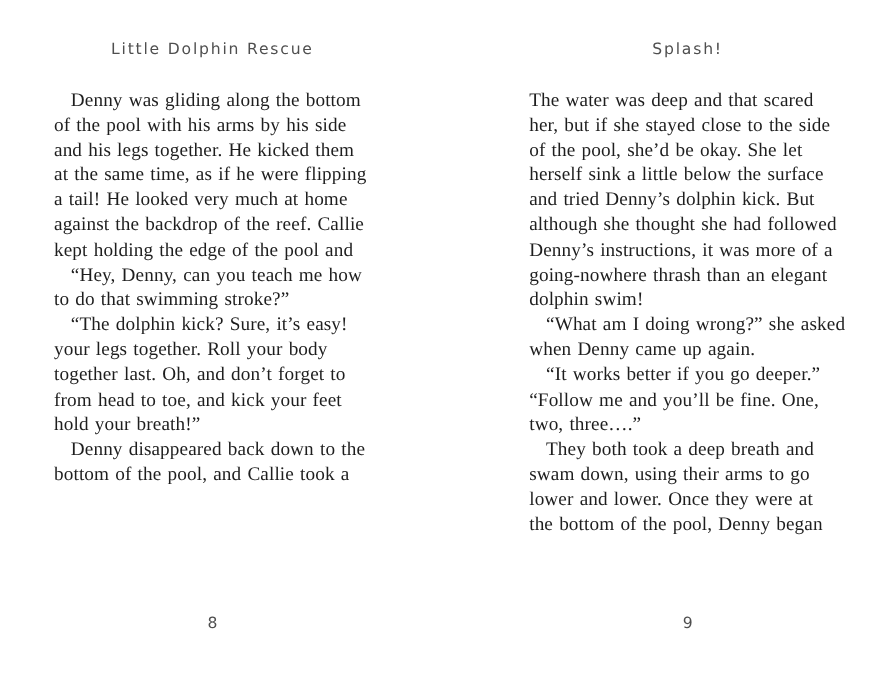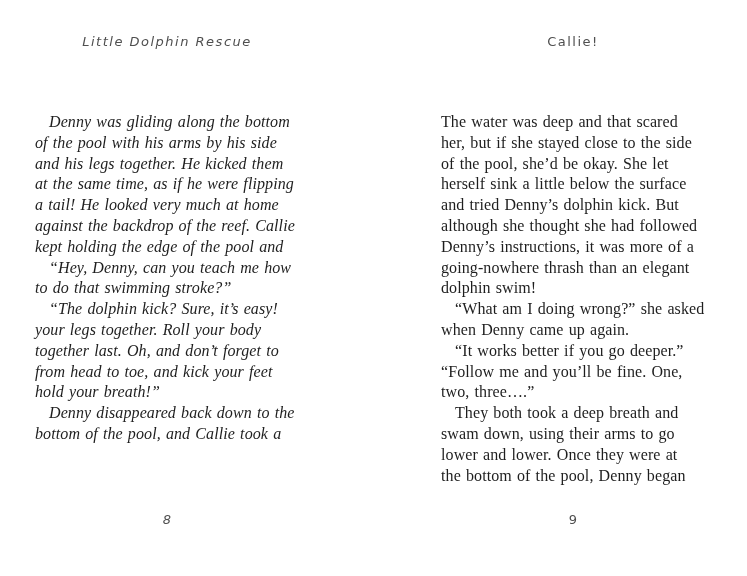--- a/index.html
+++ b/index.html
@@ -17,21 +17,21 @@
     position: relative;
     width: 747px;
     height: 576px;
     background: var(--bg, #ffffff);
   }
   .page {
     position: absolute;
     top: 0;
     height: 576px;
   }
-  .page.left  { left: 35px;  width: 264px; font-style: italic; }
+  .page.left  { left: 45px;  width: 264px; }
   .page.right { left: 441px; width: 264px; }
 
   .running-head {
     position: absolute;
     top: 34px;
     left: 0;
     width: 100%;
     text-align: center;
     font-family: "DejaVu Sans", sans-serif;
     font-size: 13px;
@@ -44,21 +44,20 @@
     position: absolute;
     top: 74px;
     left: 0;
     width: 100%;
     font-family: "Liberation Serif", serif;
     font-size: 16px;
     line-height: 20.8px;
     color: var(--ink, #1e1e1e);
     letter-spacing: 0.1px;
     word-spacing: 1px;
-    margin-top: 38px;
   }
   .line {
     white-space: nowrap;
   }
   .line.indent {
     padding-left: 14px;
   }
 
   .folio {
     position: absolute;
@@ -93,21 +92,21 @@
         <div class="line">together last. Oh, and don’t forget to</div>
         <div class="line">from head to toe, and kick your feet</div>
         <div class="line">hold your breath!”</div>
         <div class="line indent">Denny disappeared back down to the</div>
         <div class="line">bottom of the pool, and Callie took a</div>
       </div>
     <div class="folio">8</div>
   </section>
 
   <section class="page right">
-    <div class="running-head">Callie!</div>
+    <div class="running-head">Splash!</div>
     <div class="page-body">
         <div class="line">The water was deep and that scared</div>
         <div class="line">her, but if she stayed close to the side</div>
         <div class="line">of the pool, she’d be okay. She let</div>
         <div class="line">herself sink a little below the surface</div>
         <div class="line">and tried Denny’s dolphin kick. But</div>
         <div class="line">although she thought she had followed</div>
         <div class="line">Denny’s instructions, it was more of a</div>
         <div class="line">going-nowhere thrash than an elegant</div>
         <div class="line">dolphin swim!</div>

